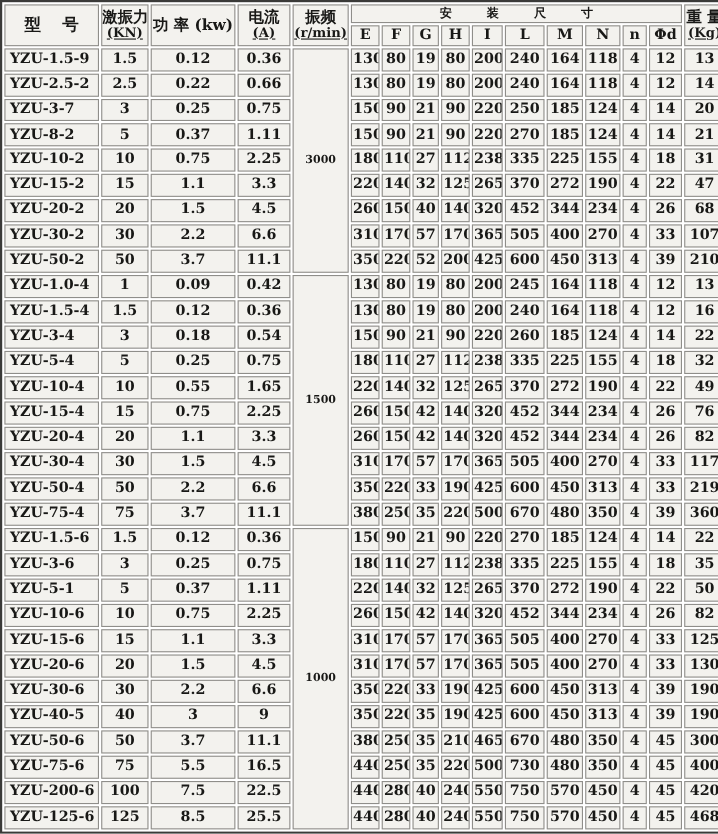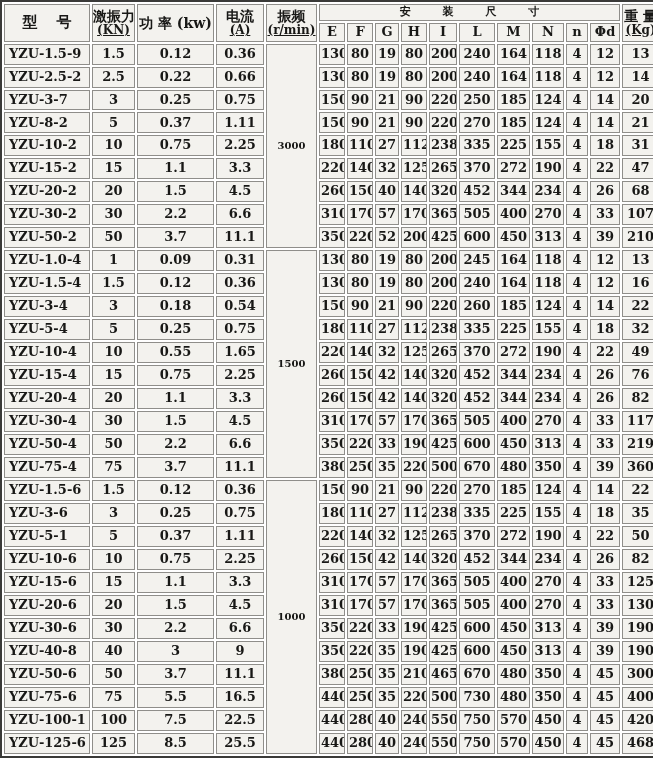--- a/index.html
+++ b/index.html
@@ -251,21 +251,21 @@
           <td>450</td>
           <td>313</td>
           <td>4</td>
           <td>39</td>
           <td>210</td>
         </tr>
         <tr>
           <td class="model-cell">YZU-1.0-4</td>
           <td>1</td>
           <td>0.09</td>
-          <td>0.31</td>
+          <td>0.42</td>
           <td class="freq-cell" rowspan="10">1500</td>
           <td>130</td>
           <td>80</td>
           <td>19</td>
           <td>80</td>
           <td>200</td>
           <td>245</td>
           <td>164</td>
           <td>118</td>
           <td>4</td>
@@ -539,21 +539,21 @@
           <td>190</td>
           <td>425</td>
           <td>600</td>
           <td>450</td>
           <td>313</td>
           <td>4</td>
           <td>39</td>
           <td>190</td>
         </tr>
         <tr>
-          <td class="model-cell">YZU-40-8</td>
+          <td class="model-cell">YZU-40-5</td>
           <td>40</td>
           <td>3</td>
           <td>9</td>
           <td>350</td>
           <td>220</td>
           <td>35</td>
           <td>190</td>
           <td>425</td>
           <td>600</td>
           <td>450</td>
@@ -590,21 +590,21 @@
           <td>220</td>
           <td>500</td>
           <td>730</td>
           <td>480</td>
           <td>350</td>
           <td>4</td>
           <td>45</td>
           <td>400</td>
         </tr>
         <tr>
-          <td class="model-cell">YZU-100-1</td>
+          <td class="model-cell">YZU-200-6</td>
           <td>100</td>
           <td>7.5</td>
           <td>22.5</td>
           <td>440</td>
           <td>280</td>
           <td>40</td>
           <td>240</td>
           <td>550</td>
           <td>750</td>
           <td>570</td>

